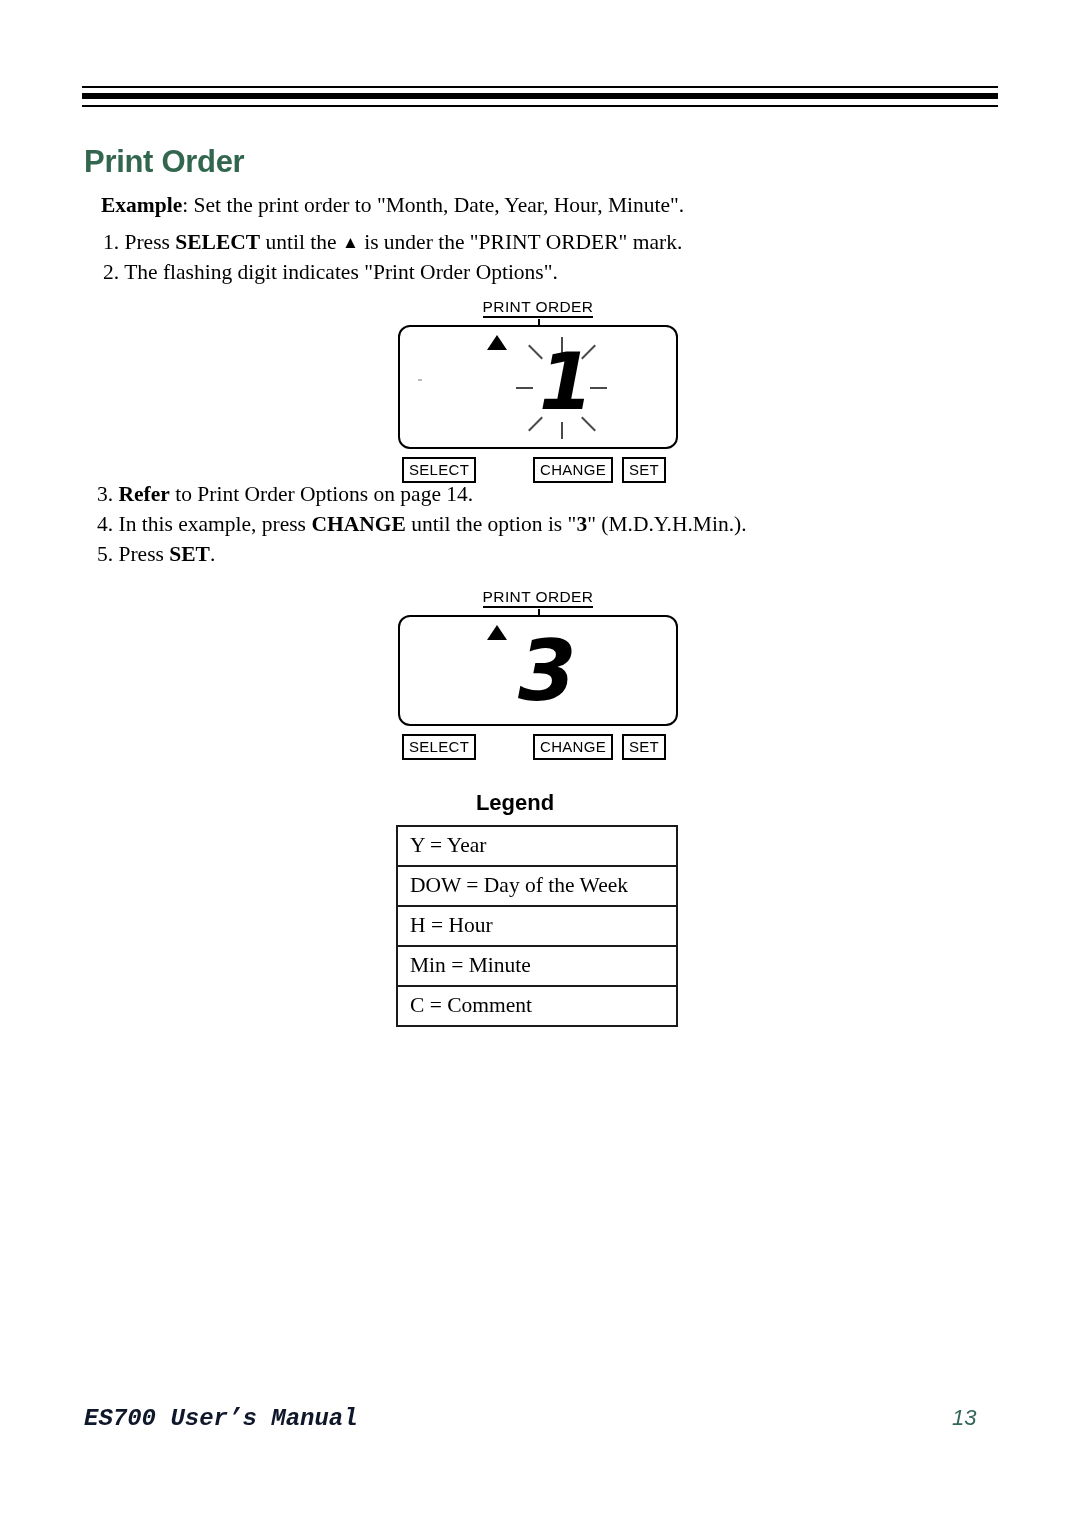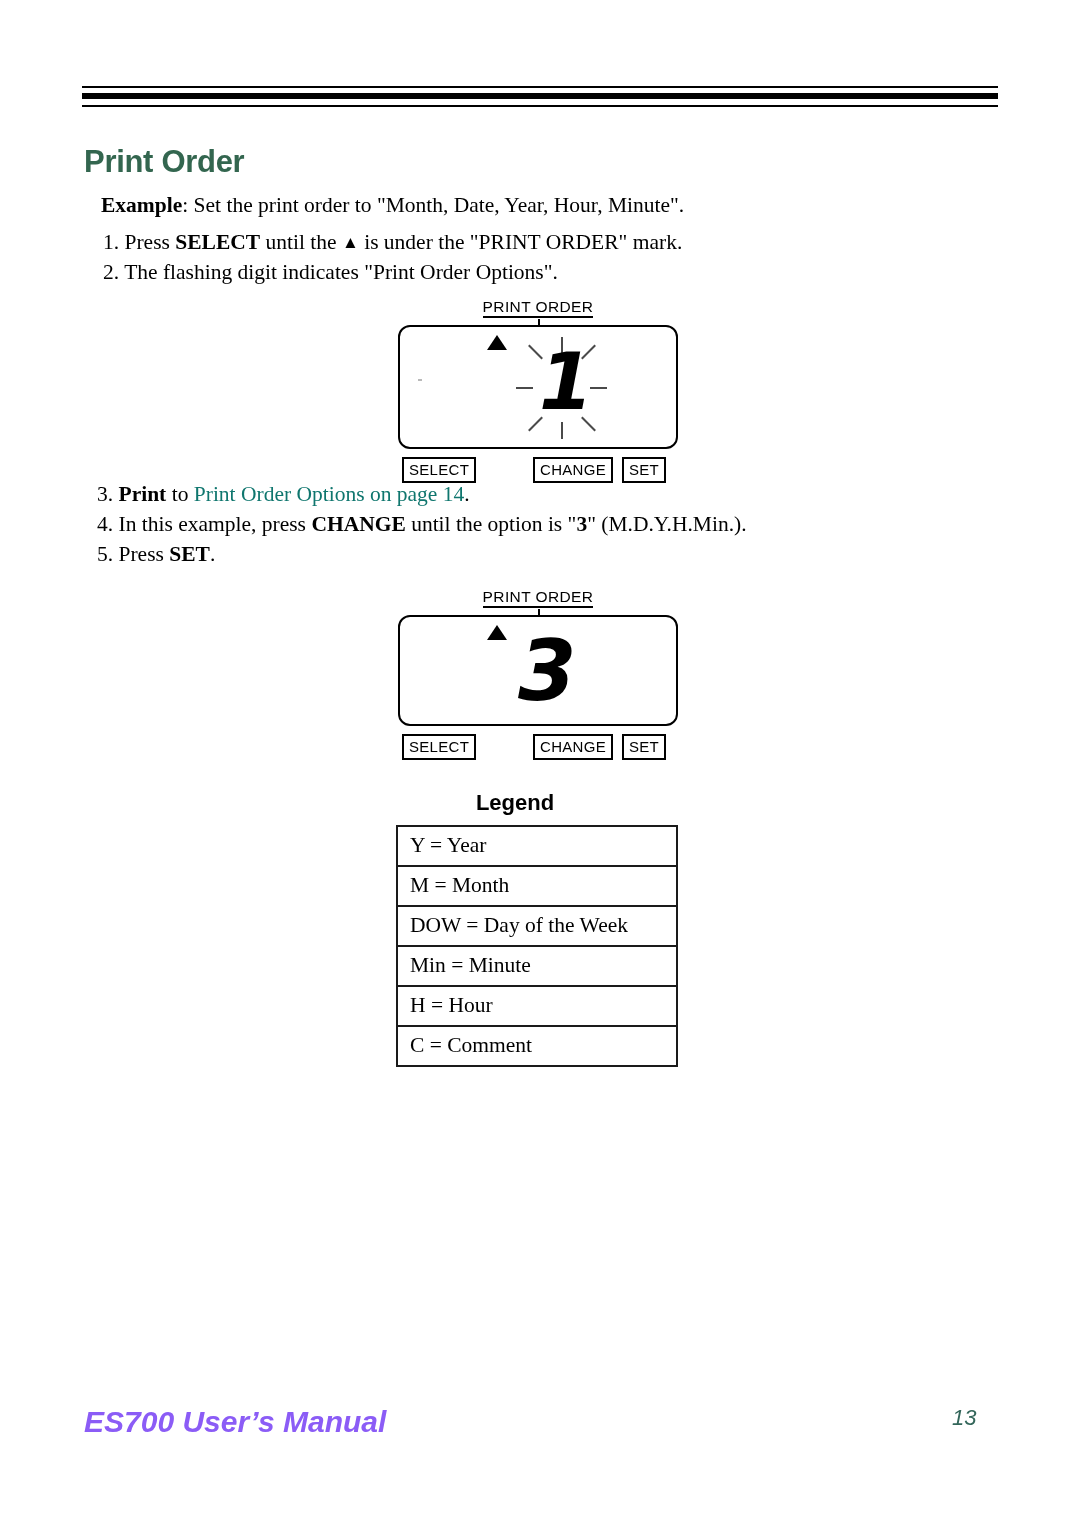--- a/index.html
+++ b/index.html
@@ -60,21 +60,21 @@
     font-size: 21.5px;
     line-height: 30px;
     color: #000000;
     white-space: nowrap;
   }
   #example-line { left: 101px; top: 190px; }
   #steps-1-2 { left: 103px; top: 227px; }
   #steps-3-5 { left: 97px; top: 479px; }
 
   .b { font-weight: bold; }
-  .link-green { color: #0f766e; }
+  .link-green { color: #000000; }
   .tri-inline {
     font-size: 17px;
     line-height: 1;
     vertical-align: 1px;
   }
 
   
   .figure { position: absolute; }
   #figure-1 { left: 398px; top: 298px; }
   #figure-2 { left: 398px; top: 588px; }
@@ -217,25 +217,25 @@
     color: #000000;
     height: 29px;
     white-space: nowrap;
   }
 
   
   #footer-left {
     position: absolute;
     left: 84px;
     top: 1405px;
-    font-family: Liberation Sans, sans-serif;
+    font-family: Liberation Mono, monospace;
     font-style: italic;
     font-weight: bold;
-    font-size: 30px;
-    color: #8b5cf6;
+    font-size: 24px;
+    color: #0f172a;
   }
   #footer-page {
     position: absolute;
     left: 952px;
     top: 1405px;
     font-family: "Liberation Sans", sans-serif;
     font-style: italic;
     font-weight: normal;
     font-size: 22px;
     color: #33665a;
@@ -291,21 +291,21 @@
   <div class="btn-row">
     <div class="lcd-btn btn-select">SELECT</div>
     <div class="lcd-btn btn-change">CHANGE</div>
     <div class="lcd-btn btn-set">SET</div>
   </div>
 </div>
 
 <div class="para" id="steps-3-5">
   <div>
     <span>3.</span>
-    <span class="b">Print</span><span> to </span><span class="link-green">Print Order Options on page 14</span><span>.</span>
+    <span class="b">Refer</span><span> to </span><span class="link-green">Print Order Options on page 14</span><span>.</span>
   </div>
   <div>
     <span>4.</span>
     <span>In this example, press </span><span class="b">CHANGE</span><span> until the option is "</span><span class="b">3</span><span>" (M.D.Y.H.Min.).</span>
   </div>
   <div>
     <span>5.</span>
     <span>Press </span><span class="b">SET</span><span>.</span>
   </div>
 </div>
@@ -329,30 +329,27 @@
 </div>
 
 <div id="legend-block">
   <div id="legend-title">Legend</div>
   <table id="legend-table">
     <tbody>
       <tr>
           <td>Y = Year</td>
         </tr>
       <tr>
-          <td>M = Month</td>
-        </tr>
-      <tr>
           <td>DOW = Day of the Week</td>
         </tr>
       <tr>
+          <td>H = Hour</td>
+        </tr>
+      <tr>
           <td>Min = Minute</td>
-        </tr>
-      <tr>
-          <td>H = Hour</td>
         </tr>
       <tr>
           <td>C = Comment</td>
         </tr>
     </tbody>
   </table>
 </div>
 
 <div id="footer-left">ES700 User’s Manual</div>
 <div id="footer-page">13</div>

